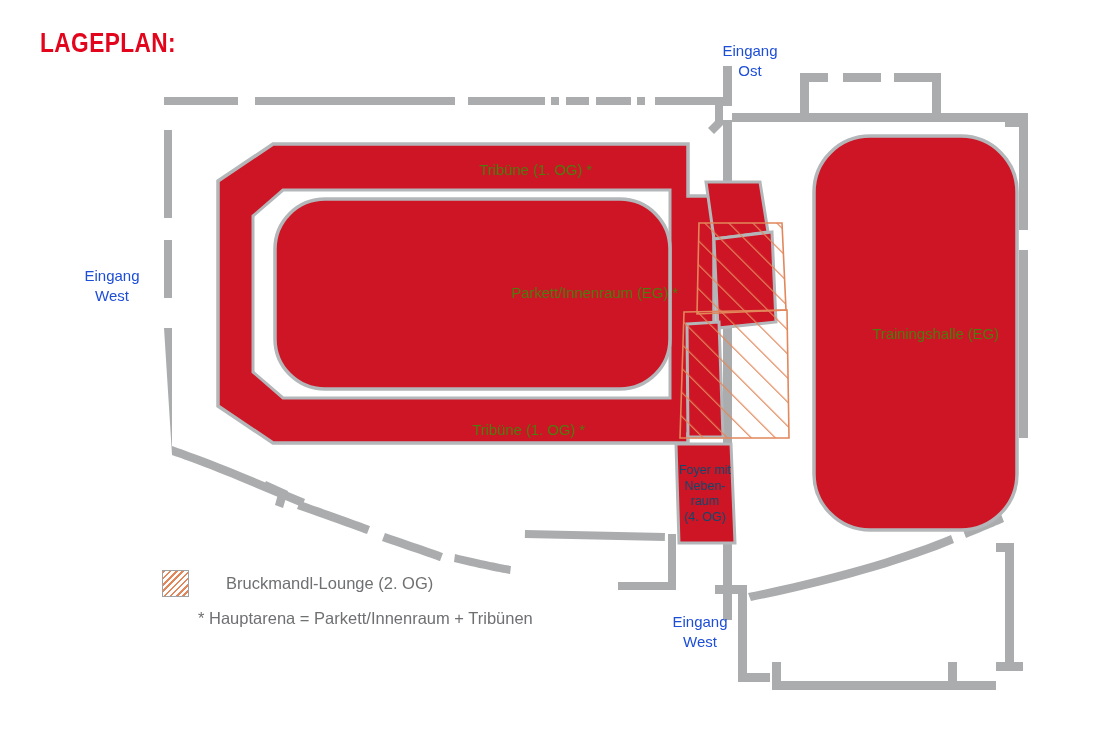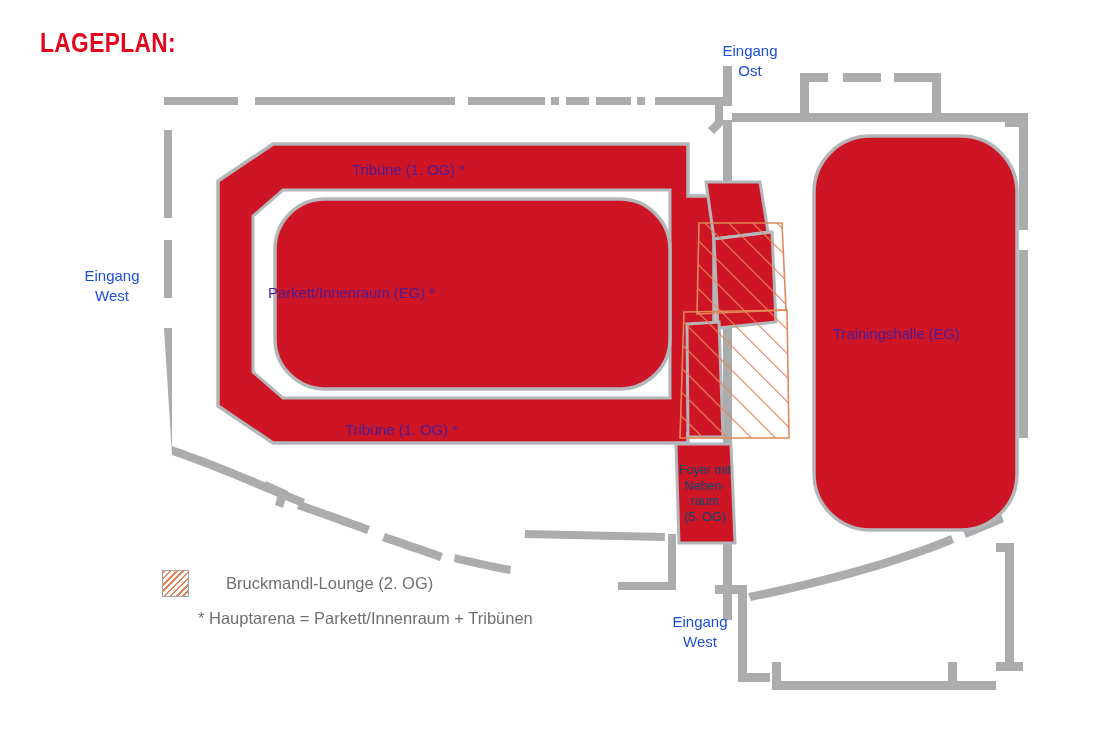--- a/index.html
+++ b/index.html
@@ -38,24 +38,24 @@
     font-size: 27px;
     letter-spacing: 0.5px;
     color: #E3051B;
     transform: scaleX(0.84);
     transform-origin: left top;
     white-space: nowrap;
     line-height: 1;
   }
   .room-label {
     position: absolute;
-    color: #4c1d95;
+    color: #4d7c0f;
     font-size: 15px;
     font-family: "Liberation Sans", sans-serif;
-    text-align: left;
+    text-align: right;
     white-space: nowrap;
     line-height: 1.15;
     letter-spacing: -0.1px;
     pointer-events: none;
   }
   .entrance-label {
     position: absolute;
     color: #1d4ed8;
     font-size: 15px;
     font-family: "Liberation Sans", sans-serif;
@@ -210,21 +210,21 @@
   <div class="room-label" style="left:268px; top:284px; width:410px;">Parkett/Innenraum (EG) *</div>
 
   <div class="room-label" style="left:345px; top:421px; width:240px;">Tribüne (1. OG) *</div>
 
   <div class="room-label" style="left:833px; top:325px; width:166px;">Trainingshalle (EG)</div>
 
   <div class="foyer-label" style="left:676px; top:463px; width:58px;">
     <div>Foyer mit</div>
     <div>Neben-</div>
     <div>raum</div>
-    <div>(5. OG)</div>
+    <div>(4. OG)</div>
   </div>
 
   <div class="entrance-label" style="left:62px; top:266px; width:100px;">
     <div>Eingang</div>
     <div>West</div>
   </div>
 
   <div class="entrance-label" style="left:700px; top:41px; width:100px;">
     <div>Eingang</div>
     <div>Ost</div>

